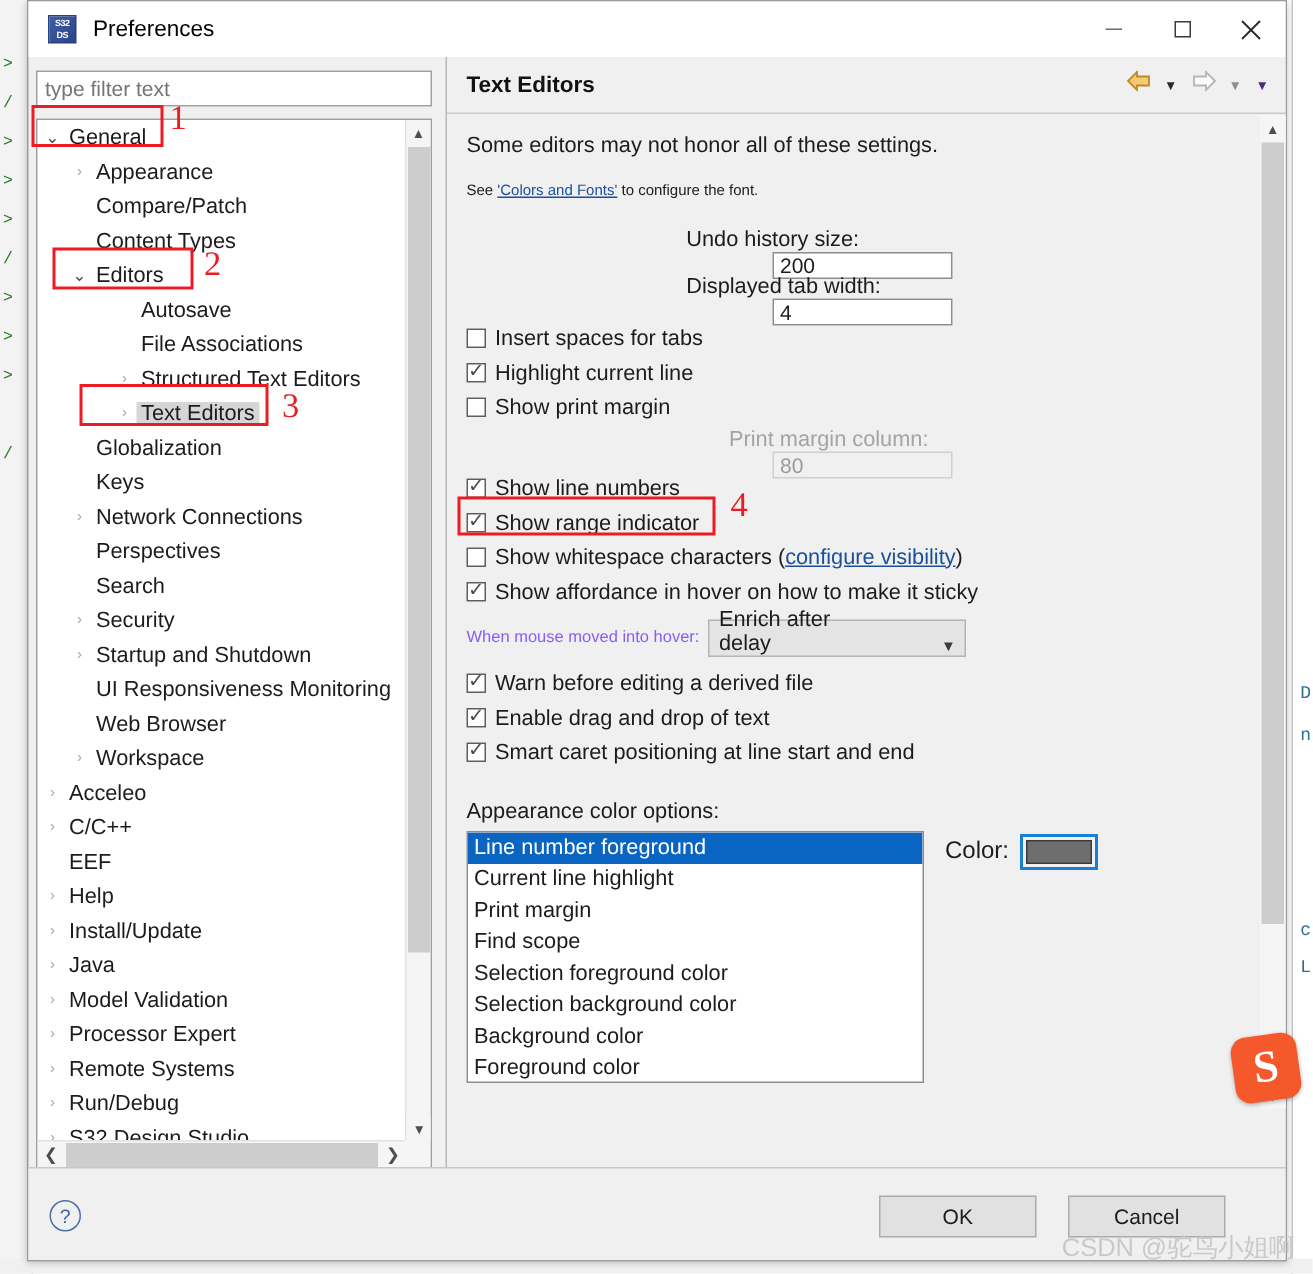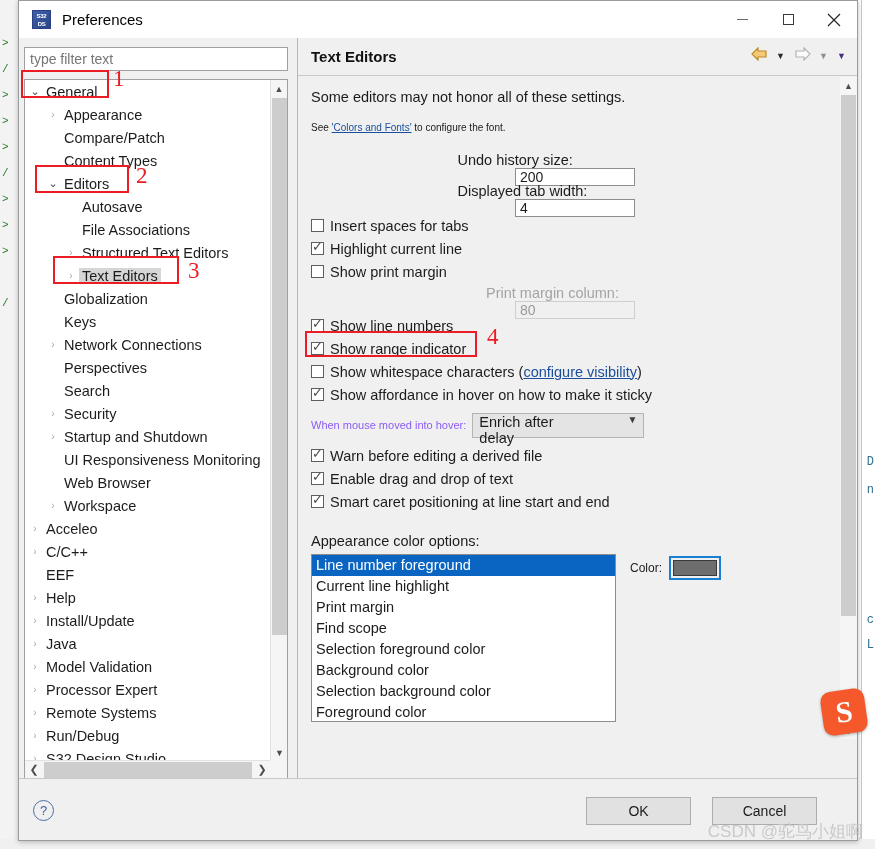--- a/index.html
+++ b/index.html
@@ -110,21 +110,21 @@
   }
   .tnode .arrow {
     width: 16px; text-align: center; color: #a8a8a8;
     font-size: 10px; flex: none;
   }
   .tnode .arrow.open { color: #4a4a4a; font-size: 11px; }
   .tnode .lbl { padding: 0 3px; }
   .tnode.sel .lbl { background: #d6d6d6; }
   .d0 { padding-left: 2px; }
   .d1 { padding-left: 20px; }
-  .d2 { padding-left: 38px; }
+  .d2 { padding-left: 50px; }
 
   
   #tree-vscroll {
     position: absolute; right: 0; top: 0; width: 17px; height: 681px;
     background: #f5f5f5; border-left: 1px solid #e2e2e2;
   }
   .sb-arrow {
     height: 17px; display: flex; align-items: center;
     justify-content: center; font-size: 9px; color: #4d4d4d;
     background: #f5f5f5;
@@ -199,40 +199,40 @@
     content: "✓"; position: absolute; left: 0px; top: -4px;
     font-size: 13px; color: #4a4a4a; line-height: 16px;
   }
   .clabel { font-size: 14.5px; color: #1c1c1c; white-space: nowrap; }
 
   .hoverrow { display: flex; align-items: center; height: 30px; margin: 4px 0 4px 0; }
   .hoverlabel { font-size: 11px; color: #8b5cf6; margin-right: 6px; }
   .combo {
     width: 172px; height: 25px; background: #e4e4e4;
     border: 1px solid #b4b4b4; display: flex;
-    align-items: flex-start; padding: 0 6px; font-size: 14.5px; color: #1c1c1c;
+    align-items: flex-end; padding: 0 6px; font-size: 14.5px; color: #1c1c1c;
     position: relative;
     gap: 40px;
   }
   .combo .cv { flex: 1; }
   .combo .carr { font-size: 10px; color: #3c3c3c; }
 
   .sec-label { font-size: 14.5px; color: #1c1c1c; margin: 20px 0 5px 0; }
   .colorblock { display: flex; align-items: flex-start; }
   #opt-list {
     width: 305px; height: 168px; border: 1px solid #8d8d8d;
     background: #ffffff; overflow: hidden;
   }
   .opt {
     height: 21px; font-size: 14.5px; color: #1c1c1c;
     padding-left: 4px; line-height: 21px; white-space: nowrap;
   }
   .opt.sel { background: #0a64c2; color: #ffffff; }
   .color-side { margin-left: 14px; display: flex; align-items: center; padding-top: 2px; }
-  .color-label { font-size: 12px; color: #1c1c1c; margin-right: 7px; }
+  .color-label { font-size: 16px; color: #1c1c1c; margin-right: 7px; }
   .color-btn {
     width: 52px; height: 24px; border: 2px solid #1a7fd4;
     padding: 2px; background: #f0f0f0;
   }
   .color-swatch { width: 100%; height: 100%; background: #6e6e6e; border: 1px solid #3a3a3a; }
 
   
   #content-vscroll {
     position: absolute; right: 0; top: 39px; width: 17px; height: 662px;
     background: #f5f5f5;
@@ -581,22 +581,22 @@
           </div>
 
           <div class="sec-label">Appearance color options:</div>
           <div class="colorblock">
             <div id="opt-list">
                 <div class="opt sel">Line number foreground</div>
                 <div class="opt">Current line highlight</div>
                 <div class="opt">Print margin</div>
                 <div class="opt">Find scope</div>
                 <div class="opt">Selection foreground color</div>
+                <div class="opt">Selection background color</div>
                 <div class="opt">Background color</div>
-                <div class="opt">Selection background color</div>
                 <div class="opt">Foreground color</div>
               </div>
             <div class="color-side">
               <span class="color-label">Color:</span>
               <div class="color-btn">
                 <div class="color-swatch" style="background: rgb(110, 110, 110);"></div>
               </div>
             </div>
           </div>
 

